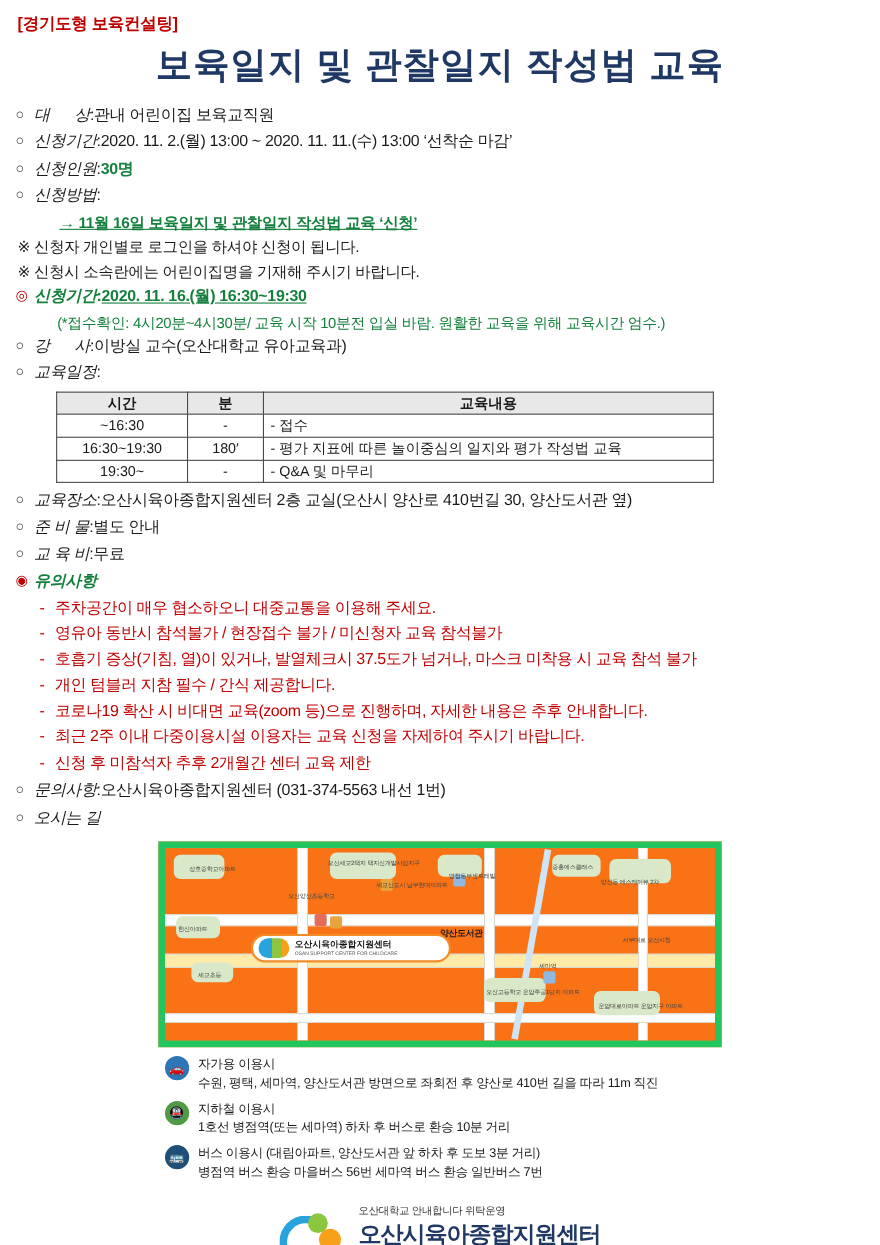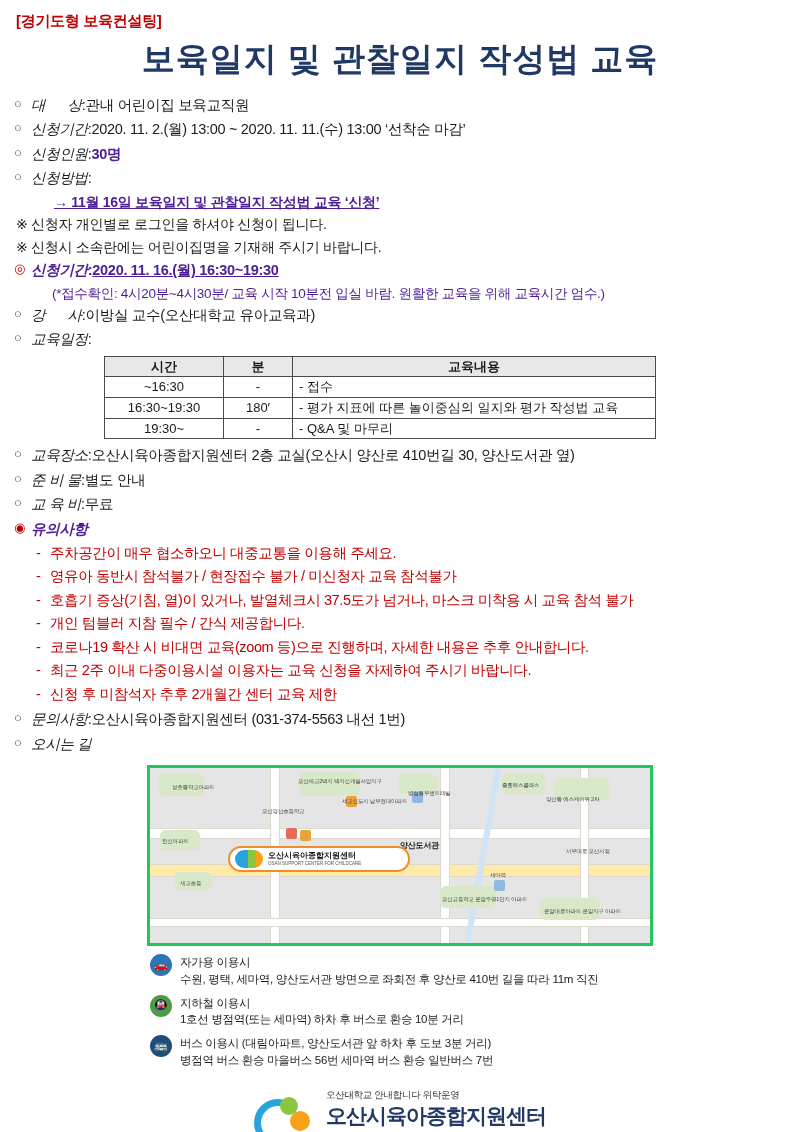--- a/index.html
+++ b/index.html
@@ -64,21 +64,21 @@
     flex: 0 0 auto;
     white-space: pre;
     font-style: italic;
   }
   .sep {
     flex: 0 0 auto;
   }
   .val {
     flex: 1 1 auto;
   }
-  .red { color: #4c1d95; }
+  .red { color: #15803d; }
   .blue { color: #0000cc; }
   .bold { font-weight: bold; }
   .underline { text-decoration: underline; }
   .note {
     font-size: 14px;
     letter-spacing: -0.3px;
     margin: 1px 0 1px 2px;
     line-height: 1.55;
   }
   .sub-line {
@@ -88,22 +88,22 @@
     line-height: 1.5;
   }
   .indent-note {
     font-size: 13.5px;
     letter-spacing: -0.3px;
     margin-left: 38px;
     line-height: 1.5;
   }
   table.schedule {
     border-collapse: collapse;
-    margin: 5px 0 5px 90px;
-    width: 552px;
+    margin: 5px 0 5px 37px;
+    width: 598px;
     font-size: 13px;
   }
   table.schedule th, table.schedule td {
     border: 1px solid #4a4a4a;
     padding: 1px 4px;
     line-height: 1.35;
   }
   table.schedule thead th {
     background: #e8e8e8;
     text-align: center;
@@ -129,22 +129,22 @@
   }
   .map-wrap {
     margin: 10px 0 0 0;
     display: flex;
     justify-content: center;
   }
   .map {
     position: relative;
     width: 500px;
     height: 175px;
-    background: #e5e5e5;
-    border: 3px solid #22c55e;
+    background: #f97316;
+    border: 6px solid #22c55e;
     overflow: hidden;
   }
   .road {
     position: absolute;
     background: #ffffff;
     border-top: 1px solid #dcd8cc;
     border-bottom: 1px solid #dcd8cc;
   }
   .road.v { border: none; border-left: 1px solid #dcd8cc; border-right: 1px solid #dcd8cc; }
   .road.major { background: #ffeaa8; }

